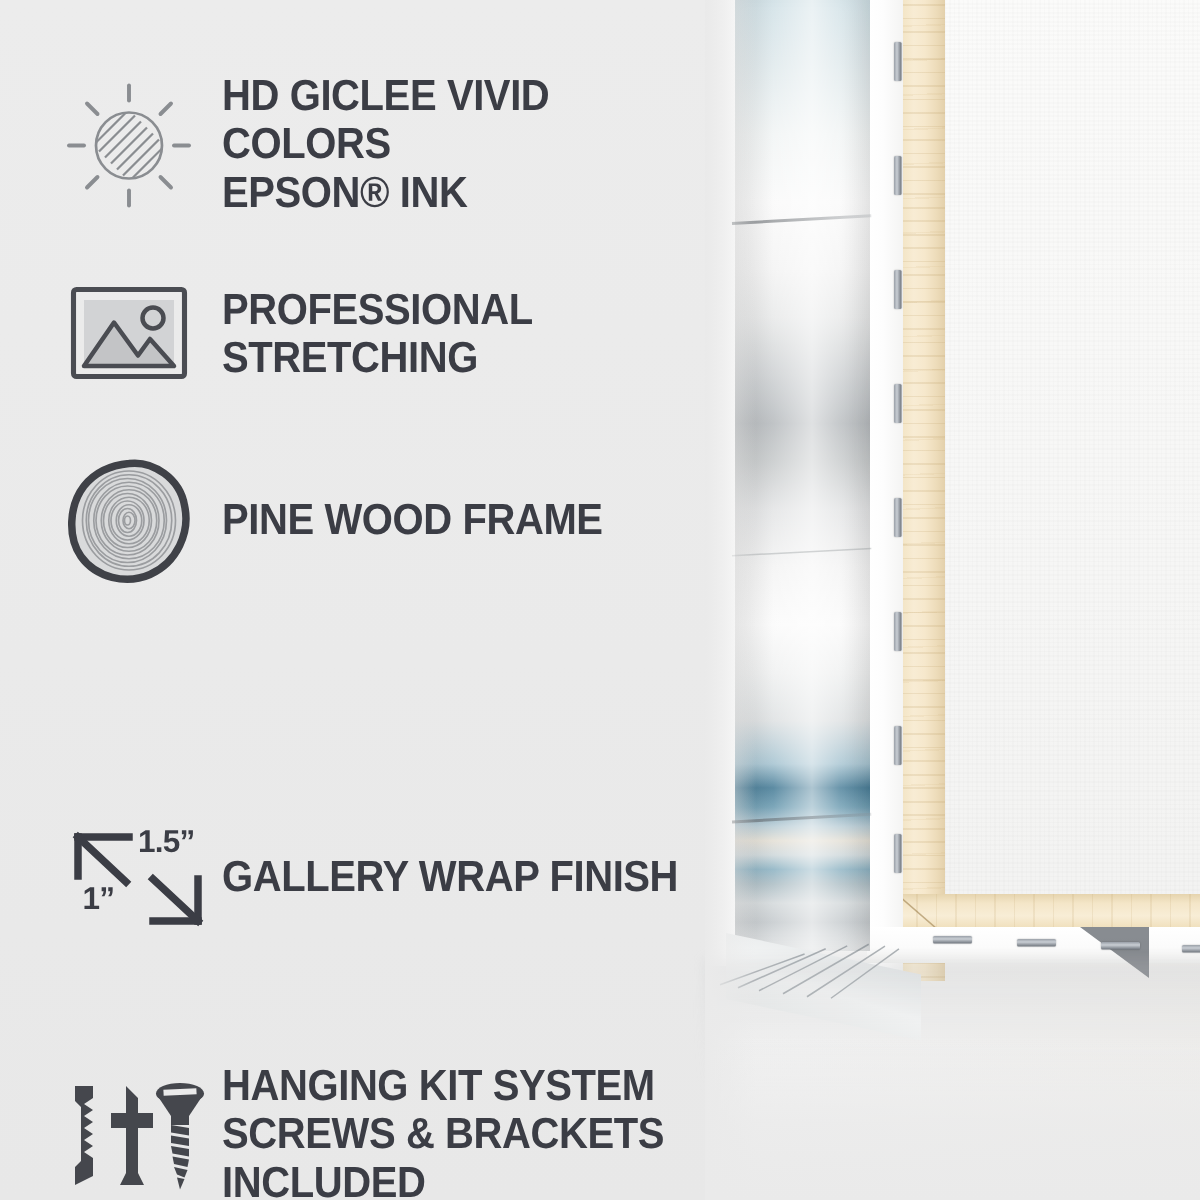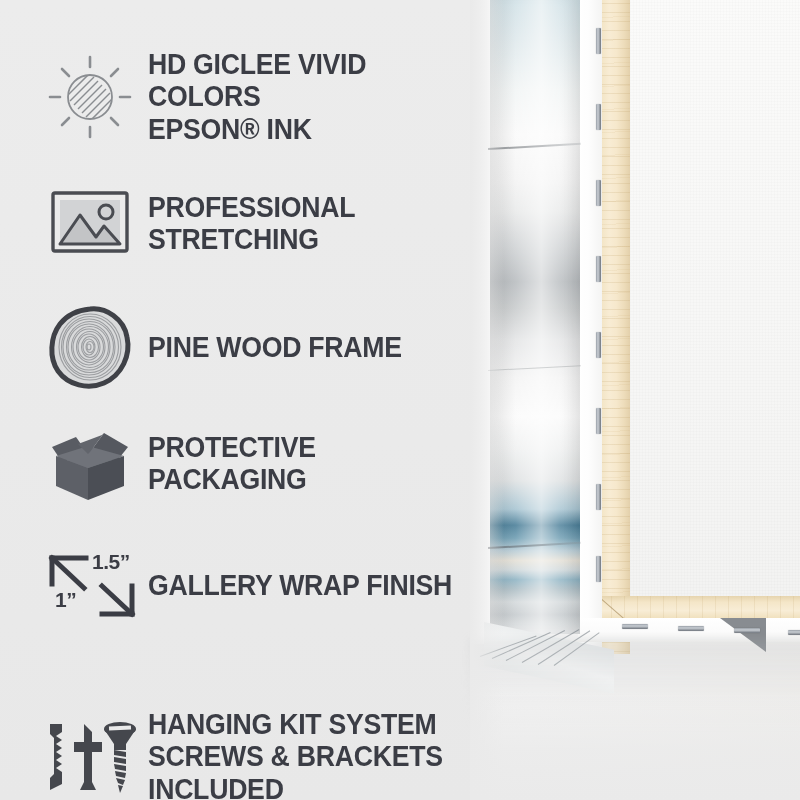--- a/index.html
+++ b/index.html
@@ -38,21 +38,20 @@
     display: flex;
     align-items: center;
     left: 40px;
   }
 
   .feature-icon {
     width: 100px;
     flex: 0 0 100px;
     display: flex;
     align-items: center;
-    justify-content: center;
   }
 
   .feature-text {
     margin-left: 8px;
     color: #3b3d45;
     font-family: "Liberation Sans", sans-serif;
     font-weight: bold;
     font-size: 29px;
     line-height: 1.12;
     letter-spacing: -0.3px;
@@ -497,40 +496,20 @@
             <ellipse cx="46" cy="44" rx="8.5" ry="10.5"></ellipse>
             <ellipse cx="45" cy="44" rx="6" ry="8"></ellipse>
             <ellipse cx="46" cy="44" rx="4" ry="5.5"></ellipse>
             <ellipse cx="45" cy="44" rx="2" ry="3"></ellipse>
           </g>
         </svg>
       </div>
       <div class="feature-text">PINE WOOD FRAME</div>
     </div>
 
-    <div class="feature-row r4">
-      <div class="feature-icon">
-        <svg width="96" height="86" viewBox="0 0 96 86">
-
-          <path d="M10 27 L34 17 L46 34 L20 42 Z" fill="#595c63"></path>
-
-          <path d="M86 27 L62 13 L48 32 L74 42 Z" fill="#55585f"></path>
-
-          <path d="M20 42 L46 34 L48 32 L74 42 L48 52 Z" fill="#6b6e75"></path>
-
-          <path d="M14 36 L46 48 L46 80 L14 66 Z" fill="#5d6067"></path>
-
-          <path d="M82 36 L46 48 L46 80 L82 66 Z" fill="#4b4e55"></path>
-
-          <path d="M14 36 L46 48 L82 36 L46 26 Z" fill="#70737a"></path>
-          <path d="M36 24 L60 15 L62 13 L48 32 L46 34 Z" fill="#62656c"></path>
-        </svg>
-      </div>
-      <div class="feature-text">PROTECTIVE PACKAGING</div>
-    </div>
 
     <div class="feature-row r5">
       <div class="feature-icon">
         <div class="dim-wrap">
           <svg width="104" height="74" viewBox="0 0 104 74" style="position:absolute;left:0;top:0;">
 
             <g stroke="#3b3d45" stroke-width="5" stroke-linecap="square" fill="none">
               <line x1="12" y1="10" x2="46" y2="10"></line>
               <line x1="12" y1="10" x2="12" y2="36"></line>
               <line x1="12" y1="10" x2="44" y2="40"></line>

